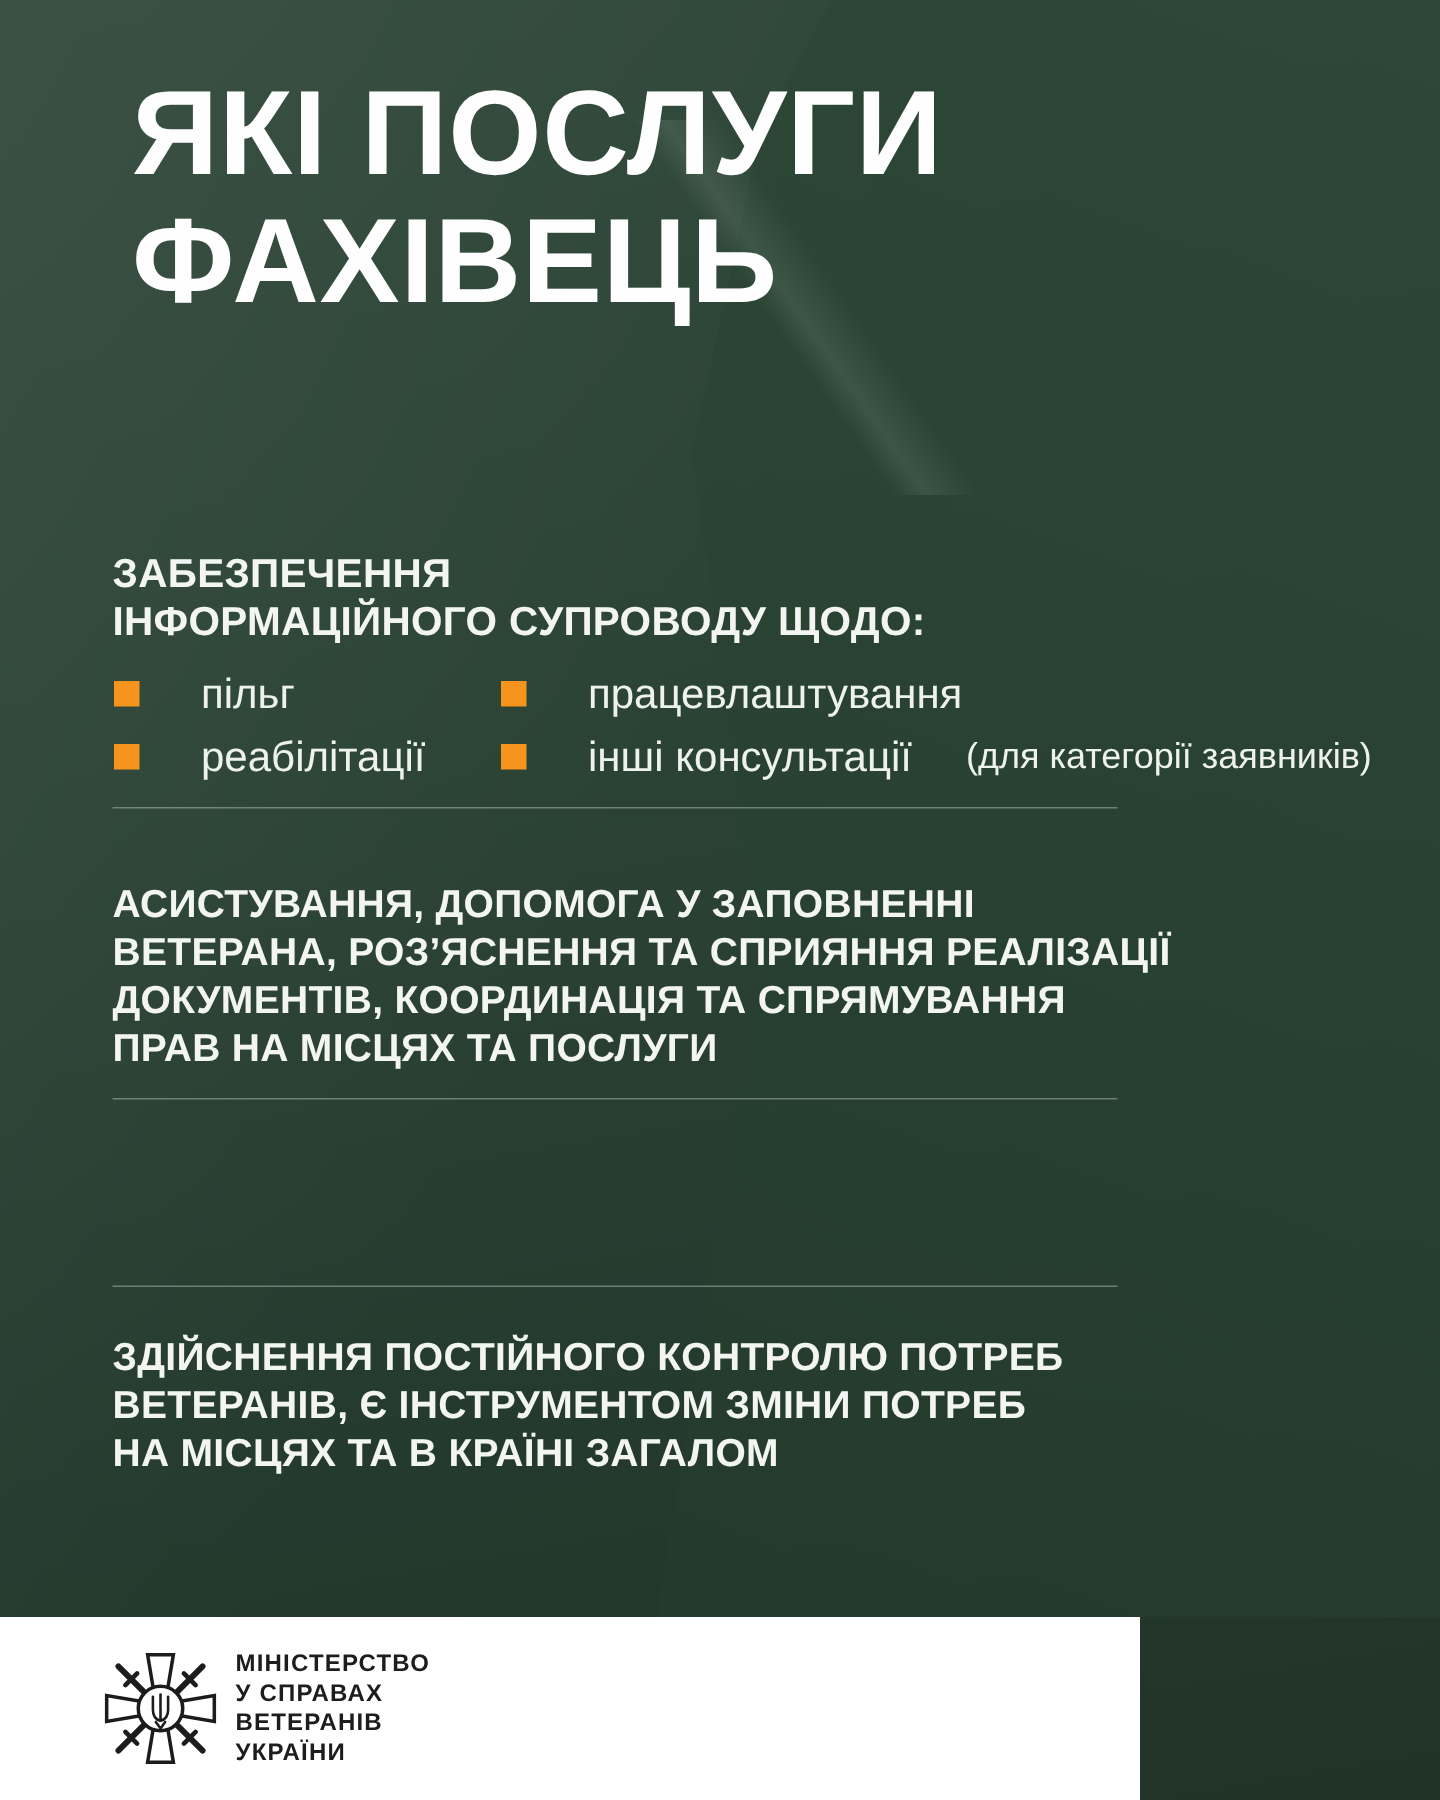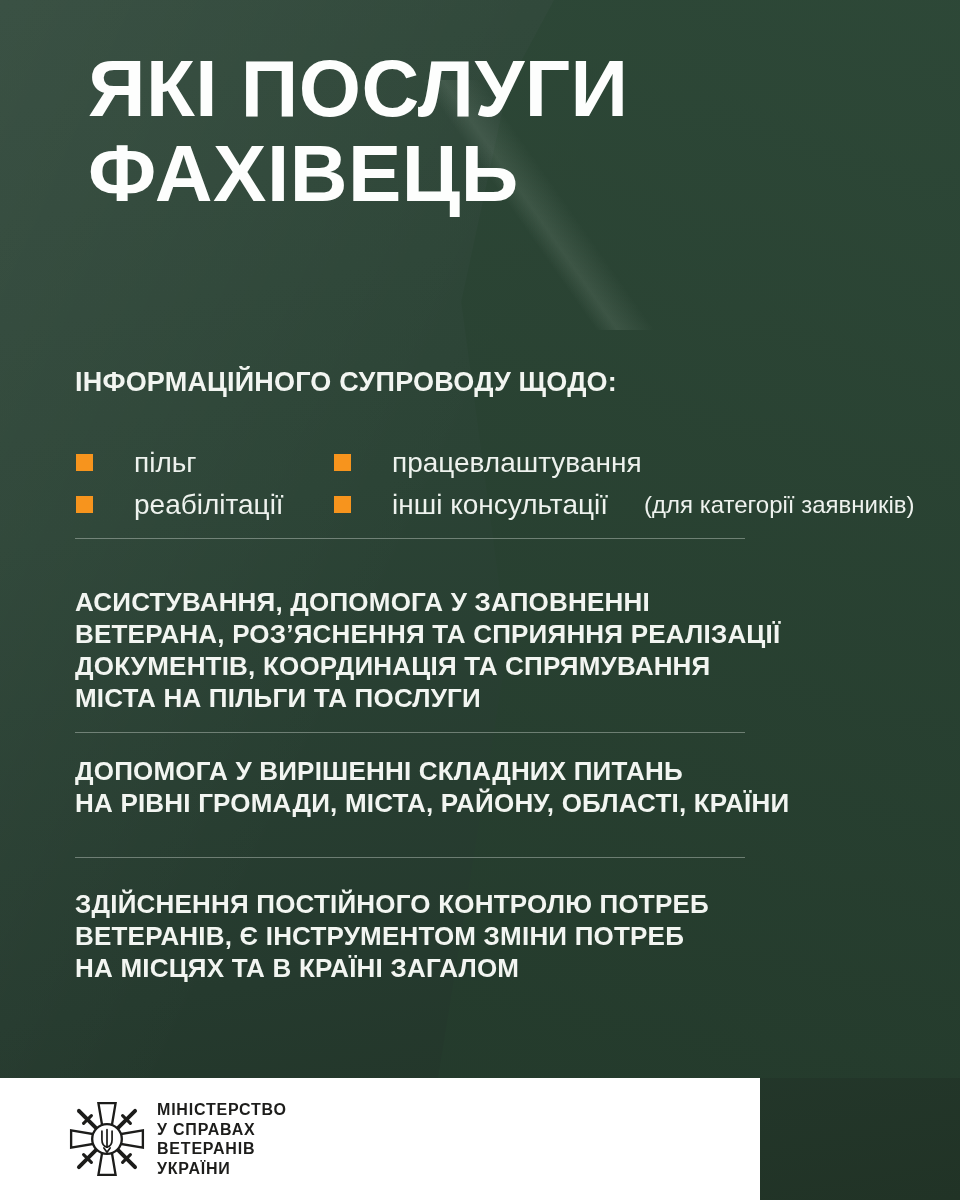--- a/index.html
+++ b/index.html
@@ -75,20 +75,21 @@
 <div class="poster">
   <div class="bg-suit"></div>
   <div class="bg-shoulder"></div>
 
   <h1 class="title">
     <span>ЯКІ ПОСЛУГИ</span>
     <span>ФАХІВЕЦЬ</span>
   </h1>
 
   <div class="sec sec1-heading">
+    <span>ЗАБЕЗПЕЧЕННЯ</span>
     <span>ІНФОРМАЦІЙНОГО СУПРОВОДУ ЩОДО:</span>
   </div>
 
   <div class="bullets">
     <div class="bullet-item">
       <span class="bullet-square"></span>
       <span>пільг</span>
     </div>
     <div class="bullet-item">
       <span class="bullet-square"></span>
@@ -104,29 +105,25 @@
       <span class="bullet-note">(для категорії заявників)</span>
     </div>
   </div>
 
   <div class="divider d1"></div>
 
   <div class="sec sec2">
     <span>АСИСТУВАННЯ, ДОПОМОГА У ЗАПОВНЕННІ</span>
     <span>ВЕТЕРАНА, РОЗ’ЯСНЕННЯ ТА СПРИЯННЯ РЕАЛІЗАЦІЇ</span>
     <span>ДОКУМЕНТІВ, КООРДИНАЦІЯ ТА СПРЯМУВАННЯ</span>
-    <span>МІСТА НА ПІЛЬГИ ТА ПОСЛУГИ</span>
+    <span>ПРАВ НА МІСЦЯХ ТА ПОСЛУГИ</span>
   </div>
 
   <div class="divider d2"></div>
 
-  <div class="sec sec3">
-    <span>ДОПОМОГА У ВИРІШЕННІ СКЛАДНИХ ПИТАНЬ</span>
-    <span>НА РІВНІ ГРОМАДИ, МІСТА, РАЙОНУ, ОБЛАСТІ, КРАЇНИ</span>
-  </div>
 
   <div class="divider d3"></div>
 
   <div class="sec sec4">
     <span>ЗДІЙСНЕННЯ ПОСТІЙНОГО КОНТРОЛЮ ПОТРЕБ</span>
     <span>ВЕТЕРАНІВ, Є ІНСТРУМЕНТОМ ЗМІНИ ПОТРЕБ</span>
     <span>НА МІСЦЯХ ТА В КРАЇНІ ЗАГАЛОМ</span>
   </div>
 
   <div class="footer">

